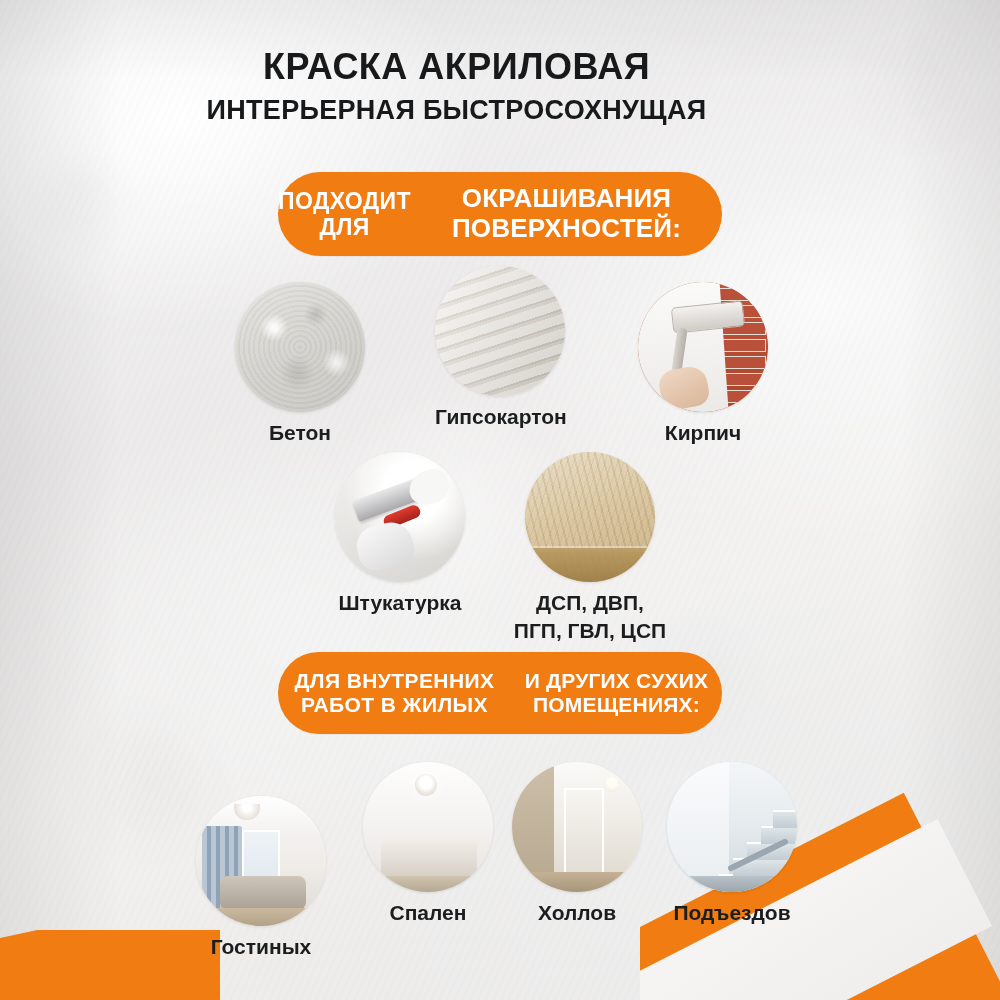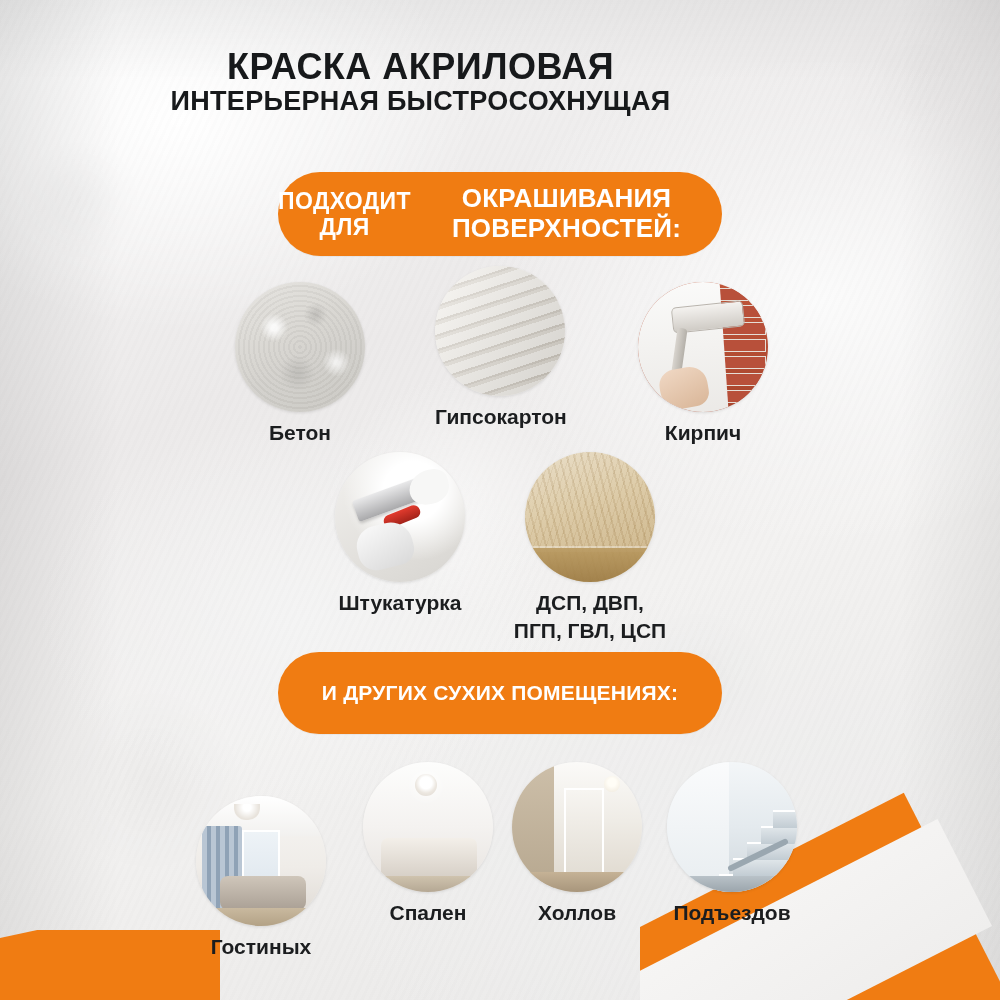--- a/index.html
+++ b/index.html
@@ -111,30 +111,31 @@
     width: 1000px;
     height: 1000px;
   }
 
   .title-block {
     position: absolute;
     top: 48px;
     left: 0;
     width: 841px;
     text-align: center;
+    padding-left: 36px;
   }
   .title-main {
     font-size: 36px;
     font-weight: bold;
     letter-spacing: .5px;
     color: #17191b;
     line-height: 1.08;
   }
   .title-sub {
-    margin-top: 0;
+    margin-top: 9px;
     font-size: 27px;
     font-weight: bold;
     letter-spacing: .3px;
     color: #17191b;
     line-height: 1.1;
   }
 
   .pill {
     position: absolute;
     background: #f07c12;
@@ -519,20 +520,21 @@
         <div class="ill ill-board">
           <div class="board-edge2"></div>
           <div class="board-edge"></div>
         </div>
       </div>
       <div class="caption">ДСП, ДВП,</div>
       <div class="caption" style="margin-top:6px;">ПГП, ГВЛ, ЦСП</div>
     </div>
 
     <div class="pill" id="pill-indoor">
+      <div class="line1">ДЛЯ ВНУТРЕННИХ РАБОТ В ЖИЛЫХ</div>
       <div class="line2">И ДРУГИХ СУХИХ ПОМЕЩЕНИЯХ:</div>
     </div>
 
     <div class="circle-item" style="top:796px; left:196px;">
       <div class="circle">
         <div class="ill ill-living">
           <div class="lv-ceiling"></div>
           <div class="lv-chandelier"></div>
           <div class="lv-window"></div>
           <div class="lv-curtain"></div>

